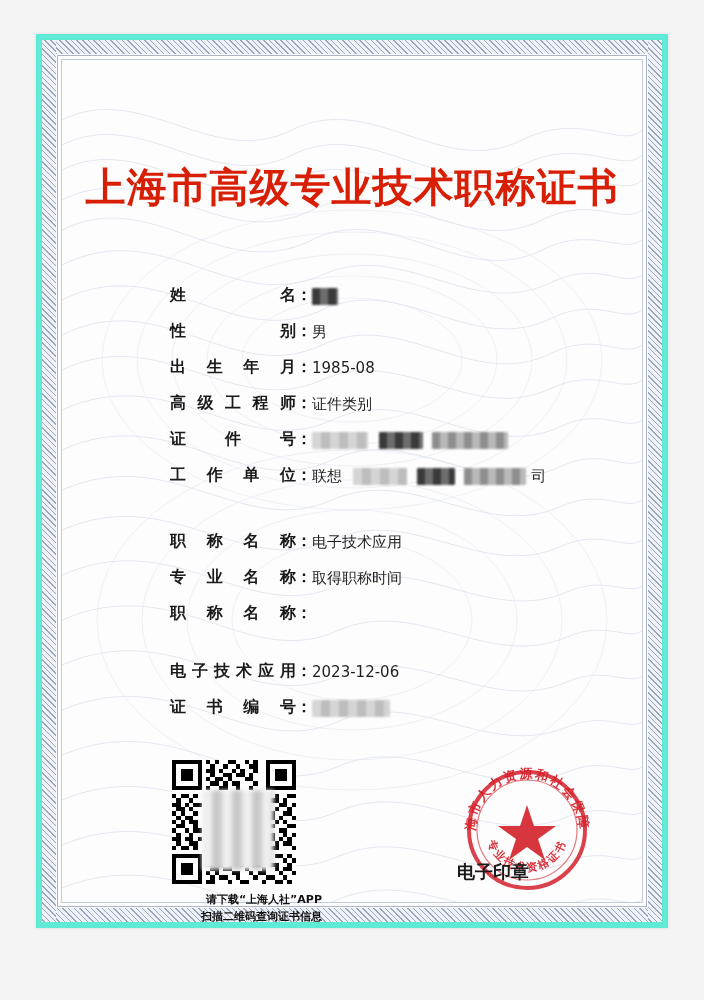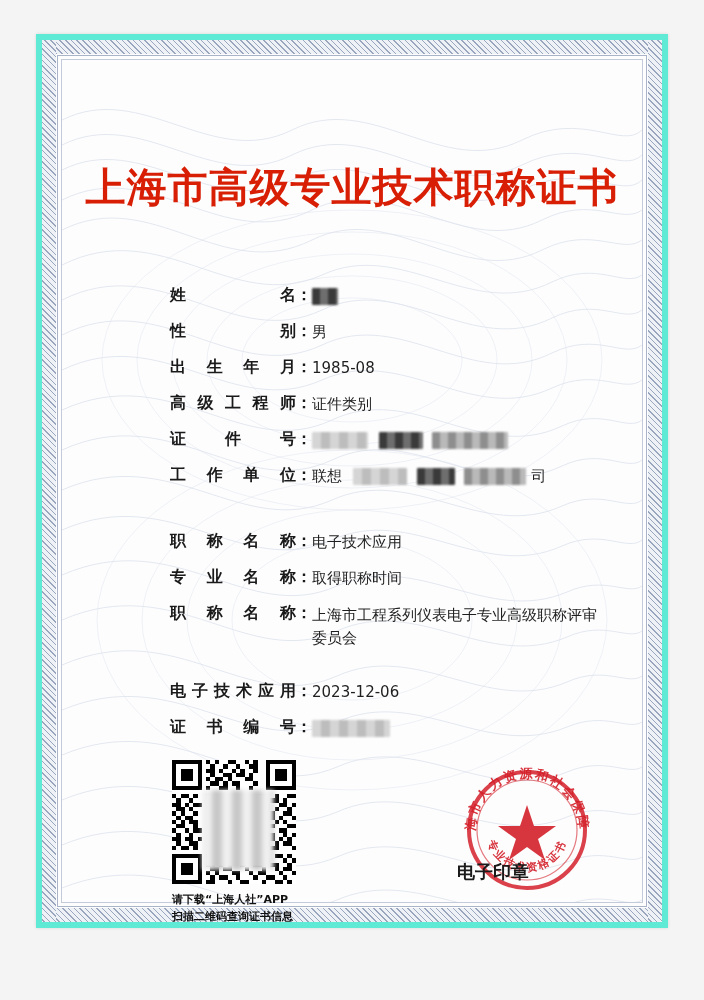--- a/index.html
+++ b/index.html
@@ -161,20 +161,21 @@
     background:
       repeating-linear-gradient(90deg, #d5d5d5 0px, #d5d5d5 9px, #bdbdbd 9px, #bdbdbd 18px);
   }
 
   
   .qr-area {
     position: absolute;
     left: 110px;
     top: 700px;
     width: 150px;
+    text-align: right;
   }
   .qr-code {
     width: 124px;
     height: 124px;
     position: relative;
     background: #ffffff;
   }
   .qr-code canvas, .qr-code svg { display: block; }
   .qr-blur {
     position: absolute;
@@ -331,21 +332,20 @@
 
         <div class="field-row">
           <div class="field-label">专业名称</div>
           <div class="field-colon">：</div>
           <div class="field-value">取得职称时间</div>
         </div>
 
         <div class="field-row">
           <div class="field-label">职称名称</div>
           <div class="field-colon">：</div>
-          <div class="field-value two-line" style="max-width:330px;">上海市工程系列仪表电子专业高级职称评审委员会</div>
         </div>
 
         <div class="gap-md"></div>
 
         <div class="field-row">
           <div class="field-label">电子技术应用</div>
           <div class="field-colon">：</div>
           <div class="field-value">2023-12-06</div>
         </div>
 

